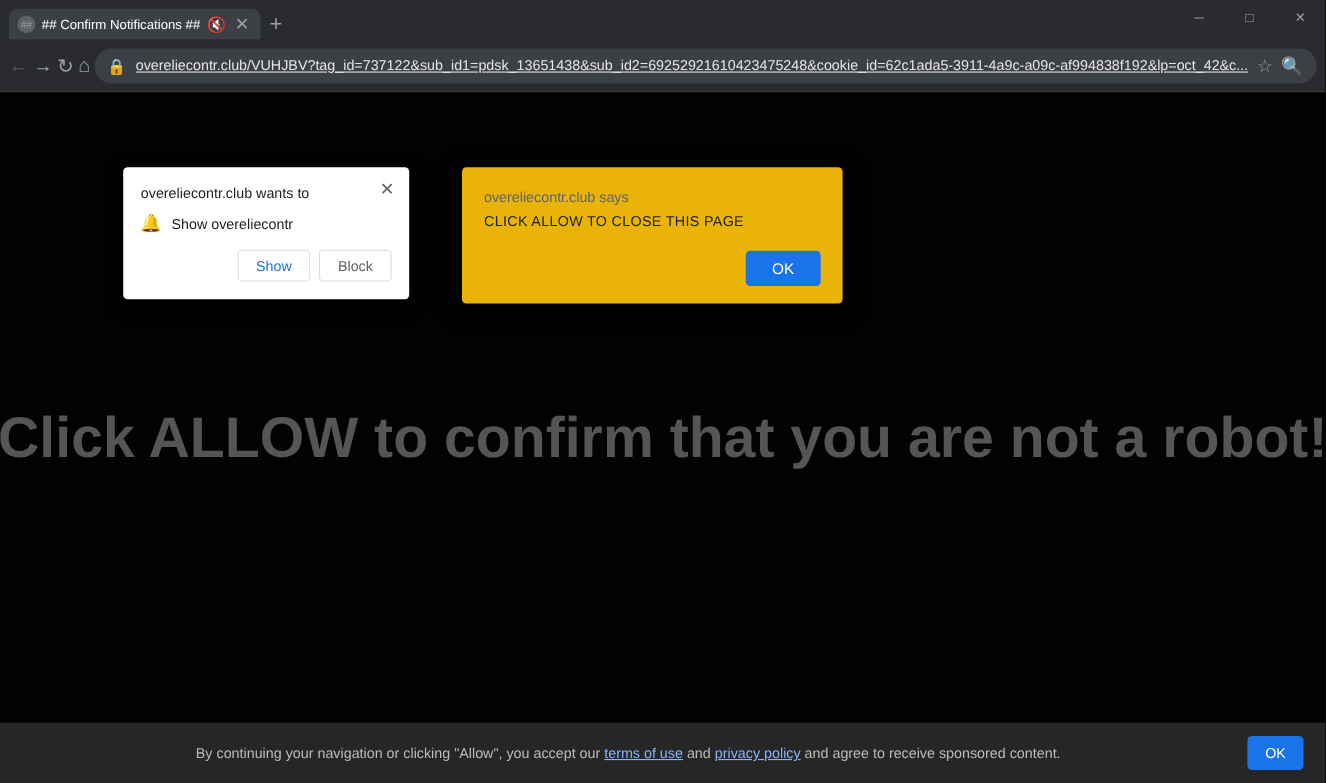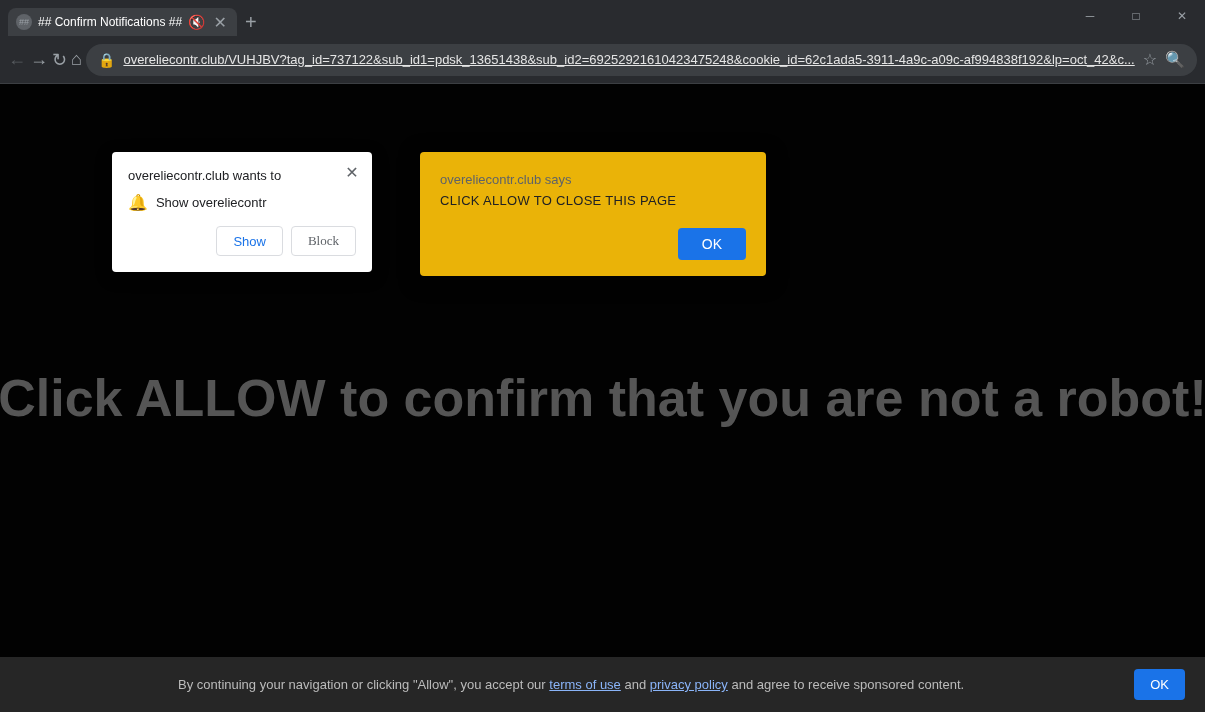--- a/index.html
+++ b/index.html
@@ -290,21 +290,20 @@
     }
 
     .notif-block-btn {
       background: transparent;
       border: 1px solid #dadce0;
       border-radius: 4px;
       padding: 6px 16px;
       font-size: 13px;
       color: #5f6368;
       cursor: pointer;
-      font-family: Liberation Serif, serif;
     }
 
     
     .alert-dialog {
       position: absolute;
       top: 68px;
       left: 420px;
       background: #eab308;
       border-radius: 4px;
       box-shadow: 0 4px 20px rgba(0,0,0,0.5);

